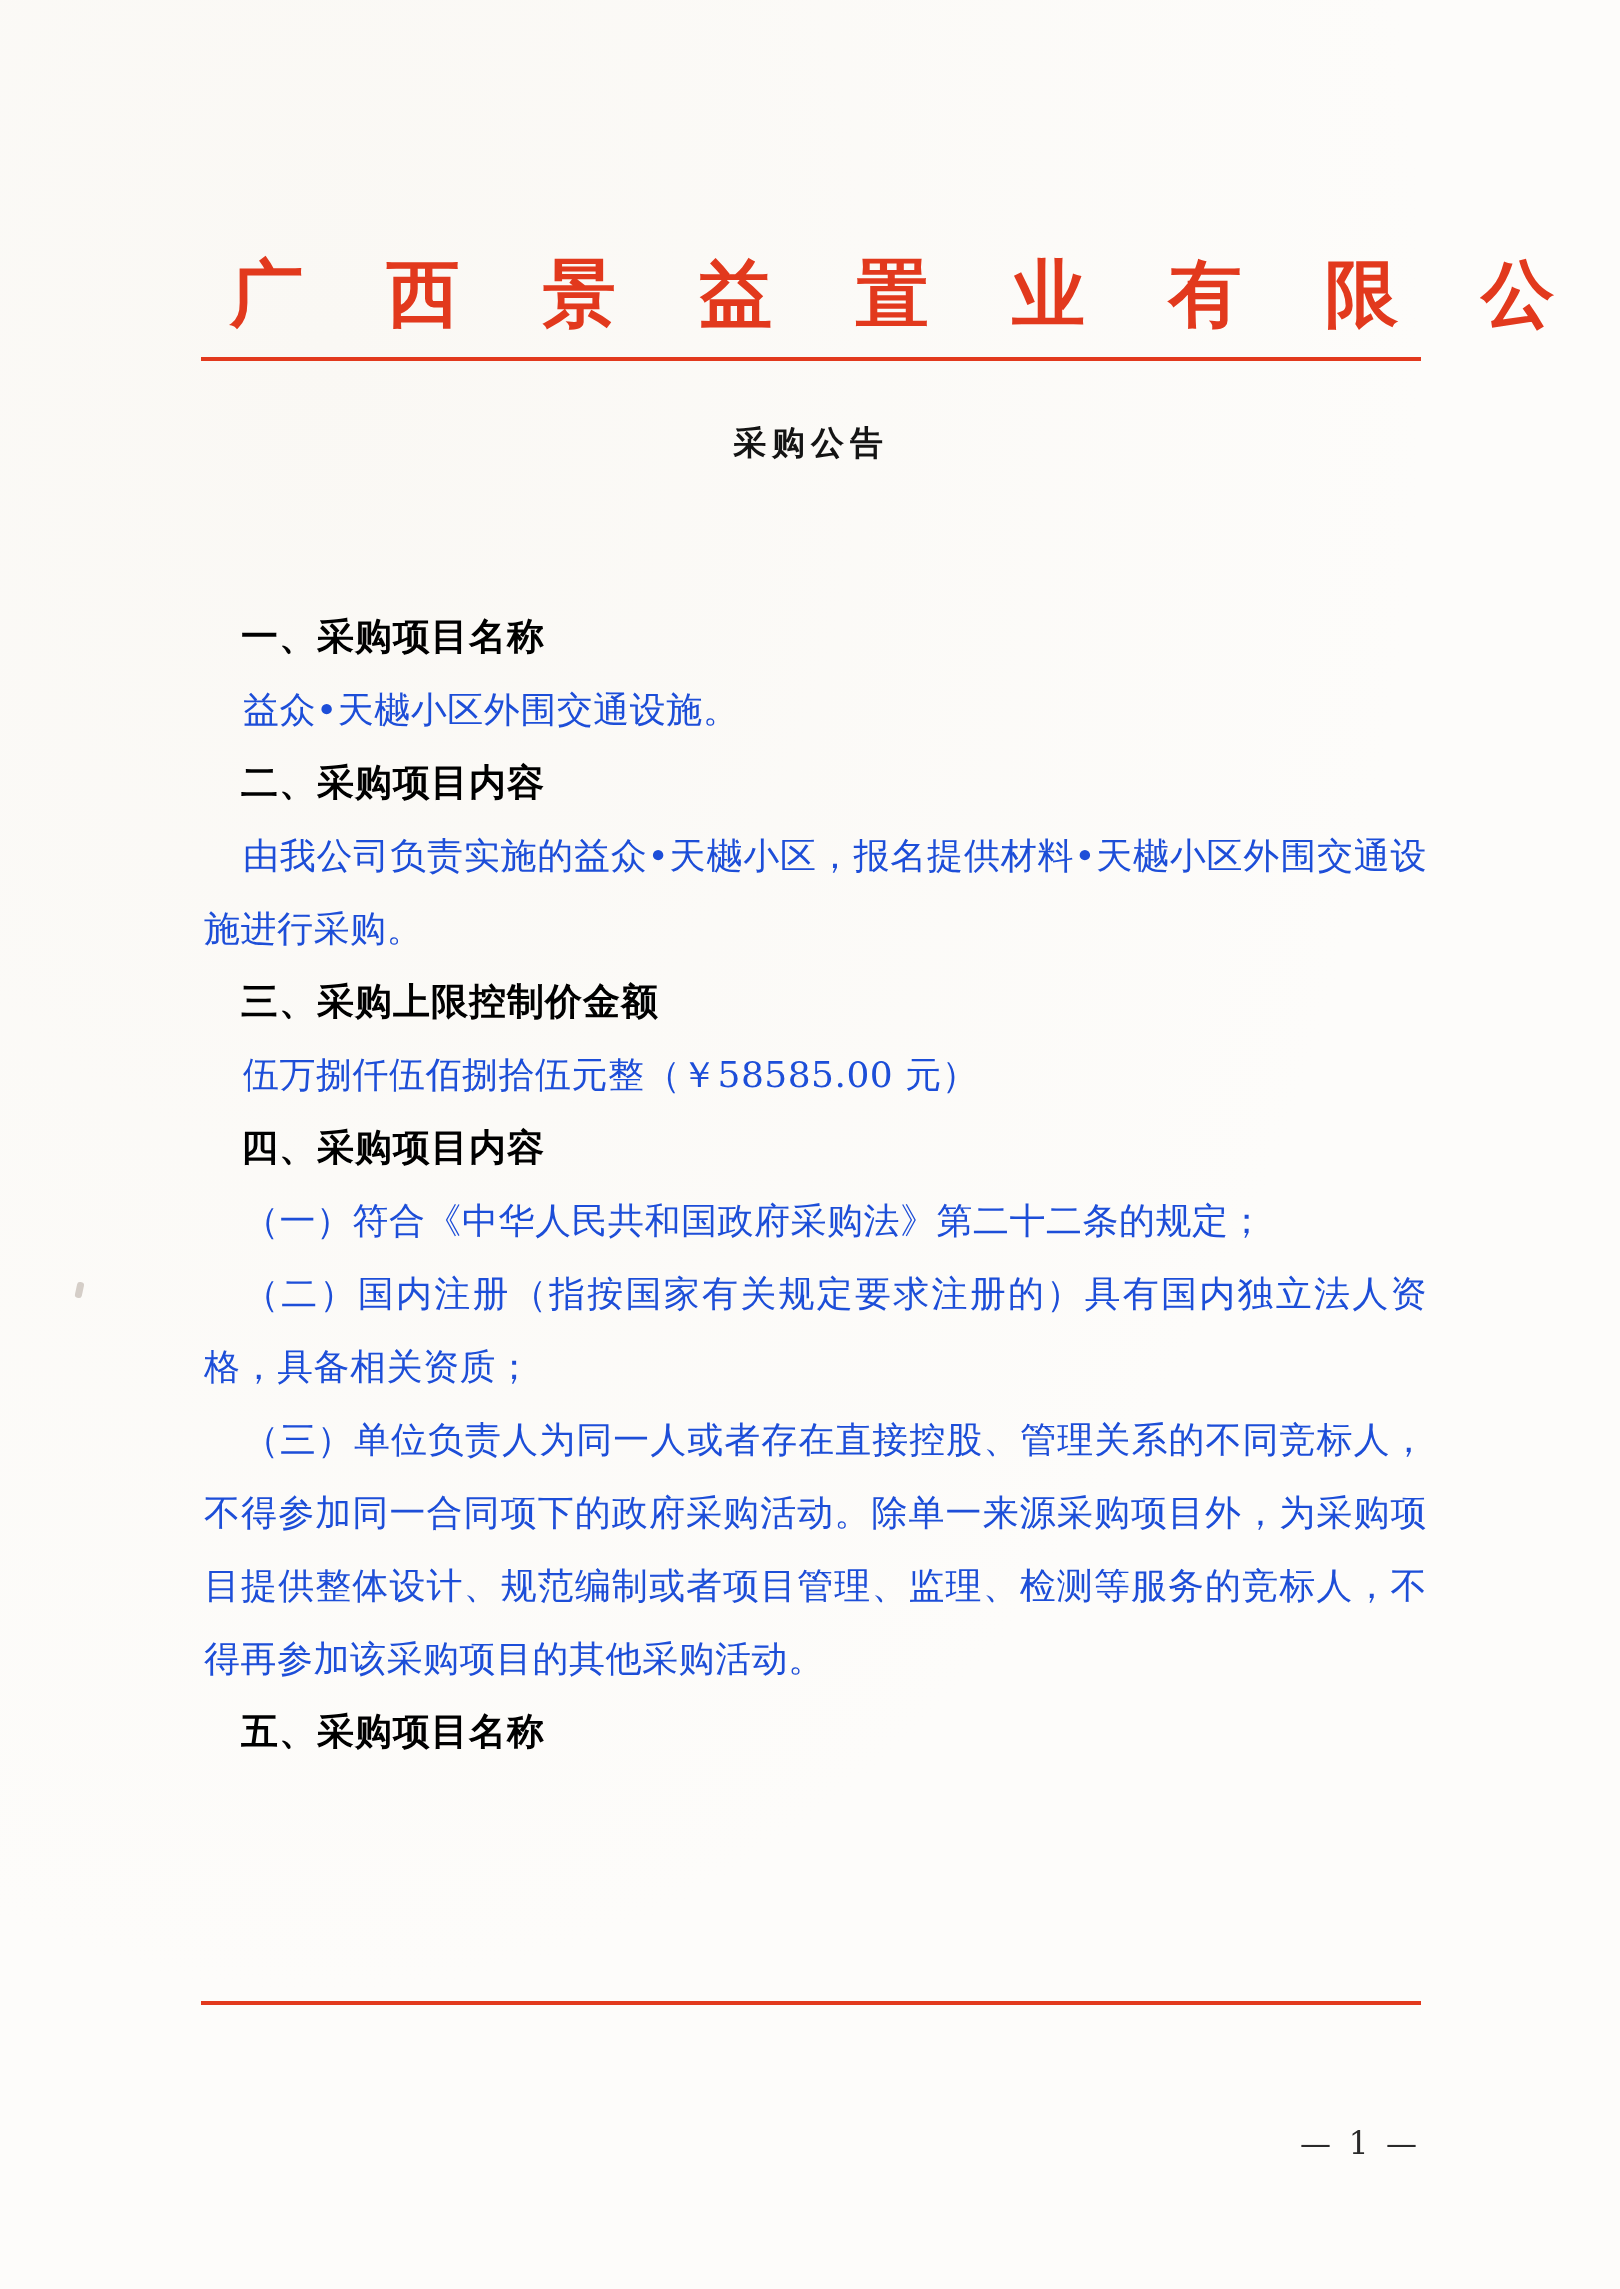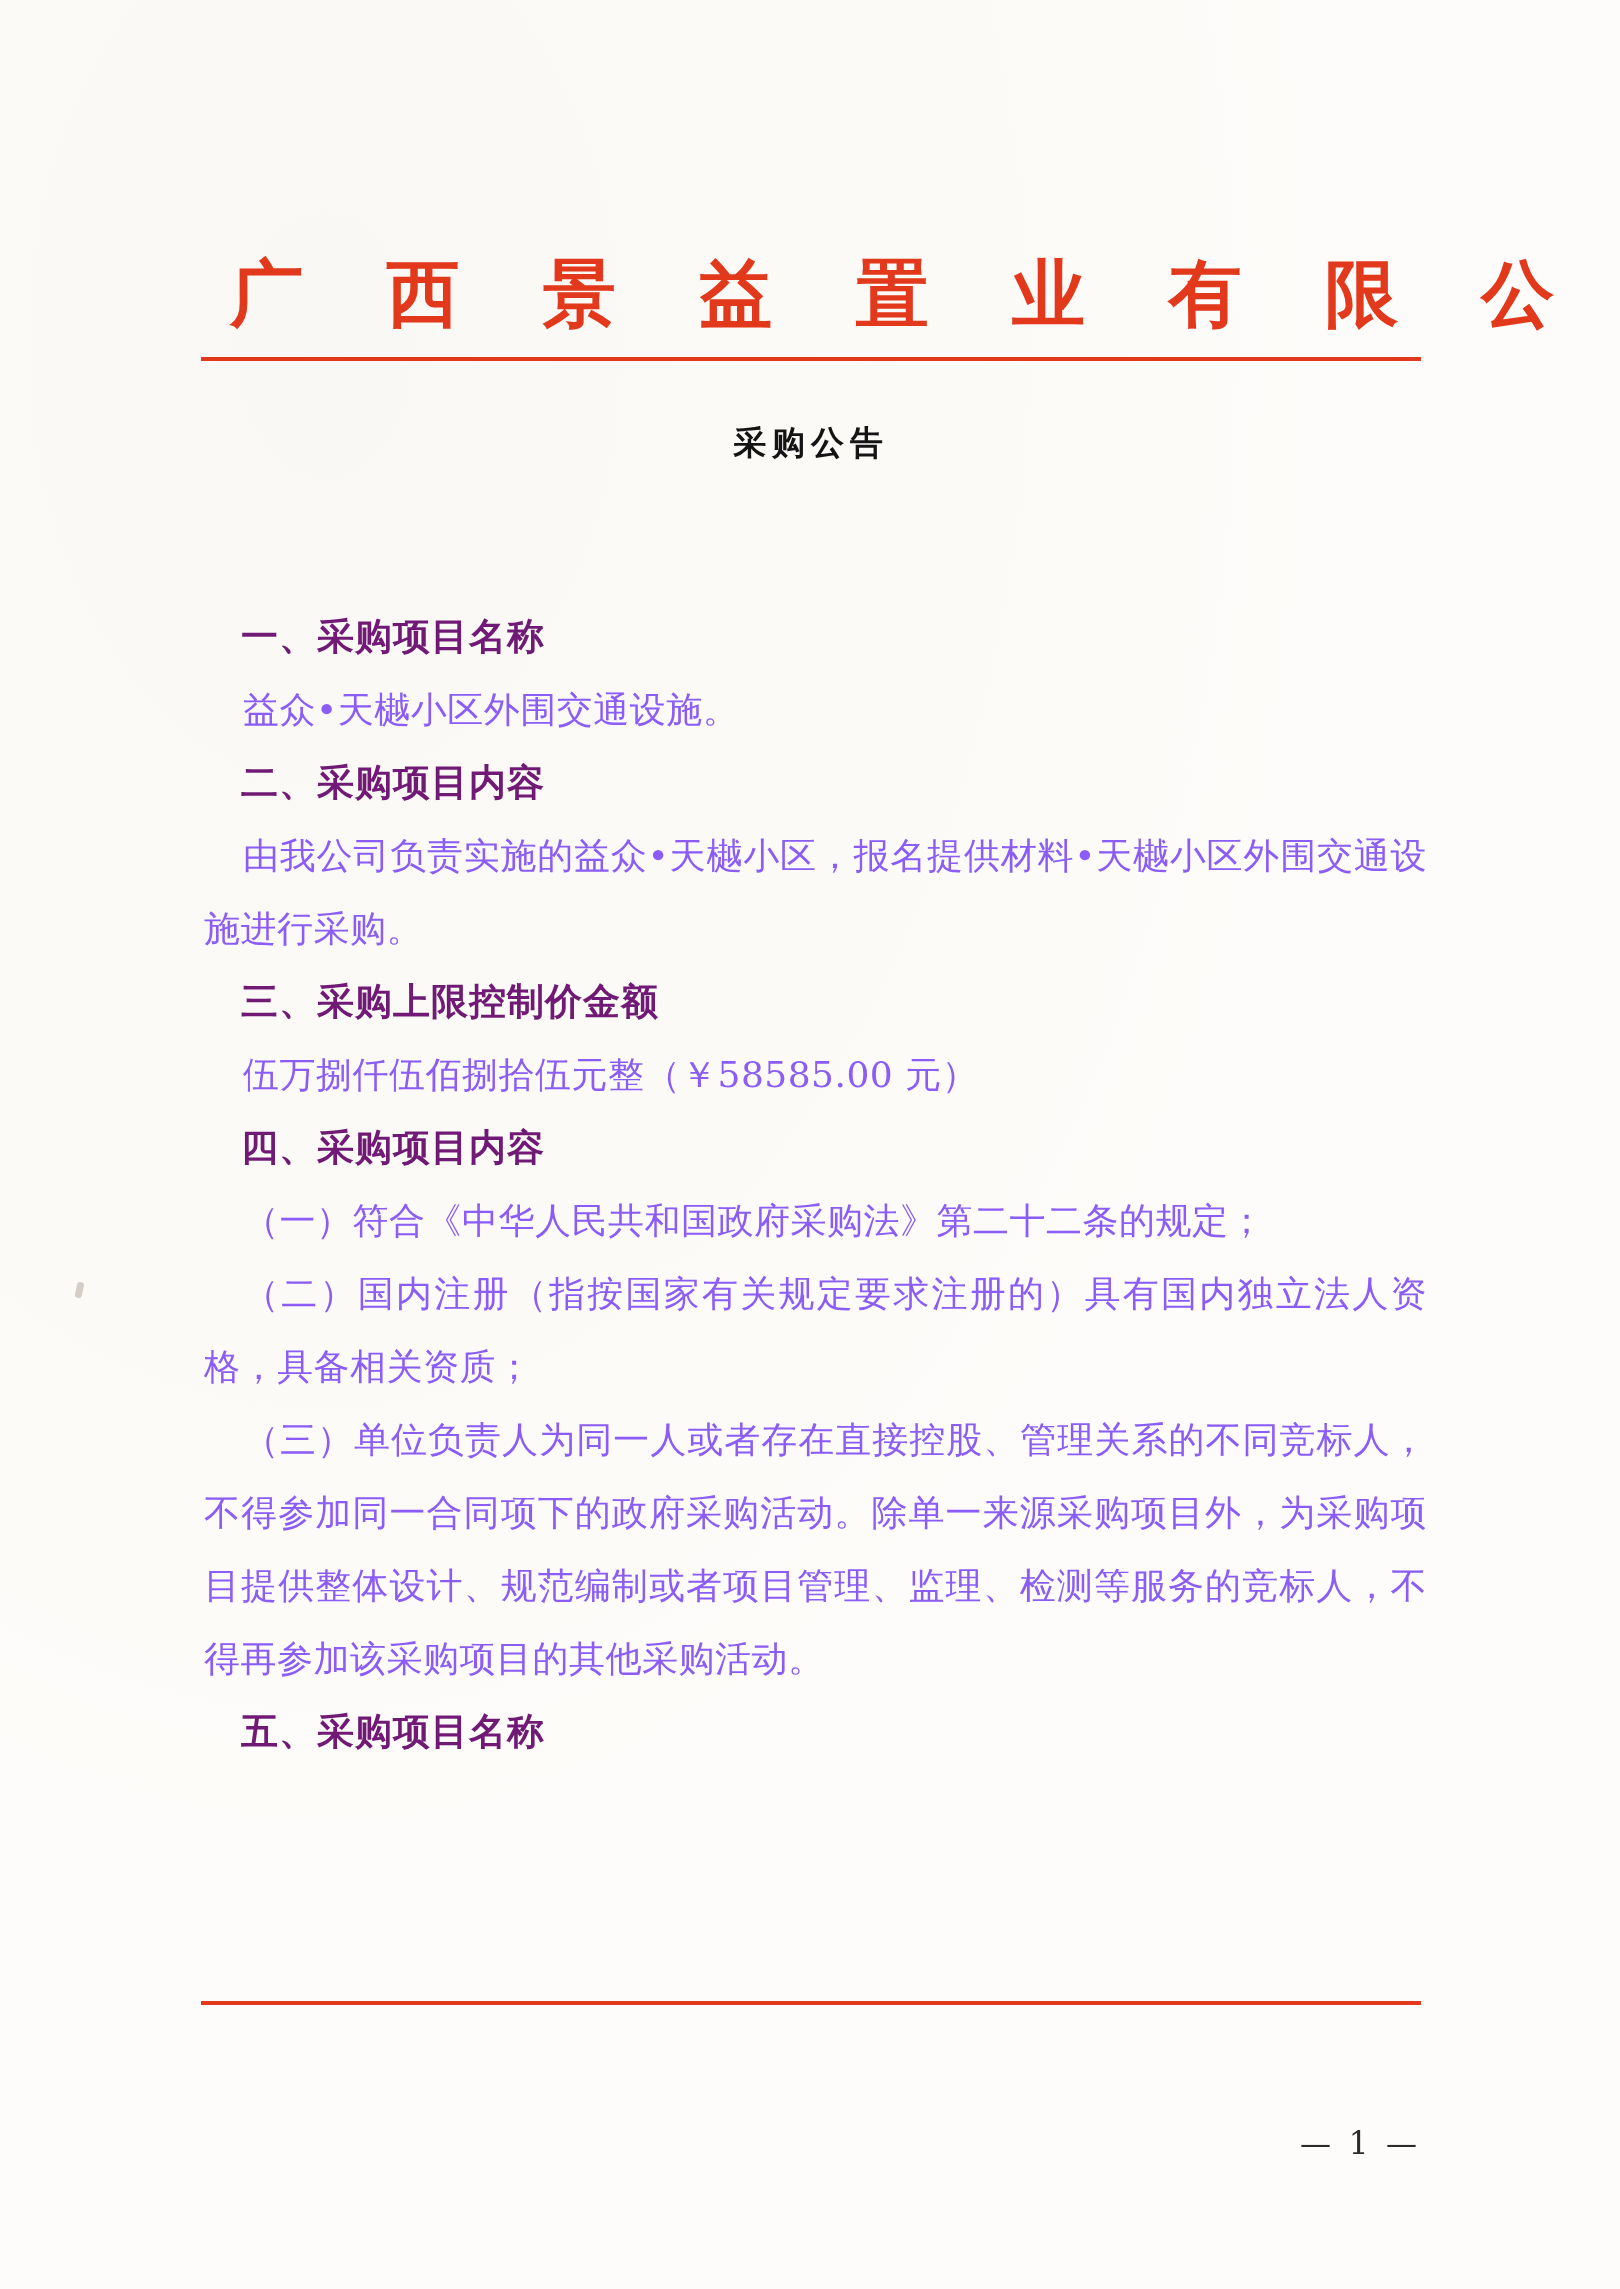--- a/index.html
+++ b/index.html
@@ -82,28 +82,28 @@
     left: 204px;
     top: 600px;
     width: 1223px;
   }
   .sec-heading {
     font-size: 37px;
     font-weight: 700;
     line-height: 73px;
     letter-spacing: 1px;
     text-indent: 37px;
-    color: #701a75;
+    color: #000000;
   }
   .para {
     font-size: 36px;
     line-height: 73px;
     letter-spacing: 0.5px;
     text-indent: 39px;
-    color: #8b5cf6;
+    color: #1d4ed8;
     text-align: justify;
     text-justify: inter-ideograph;
   }
 
   
   .footer-rule {
     position: absolute;
     left: 201px;
     top: 2001px;
     width: 1220px;

